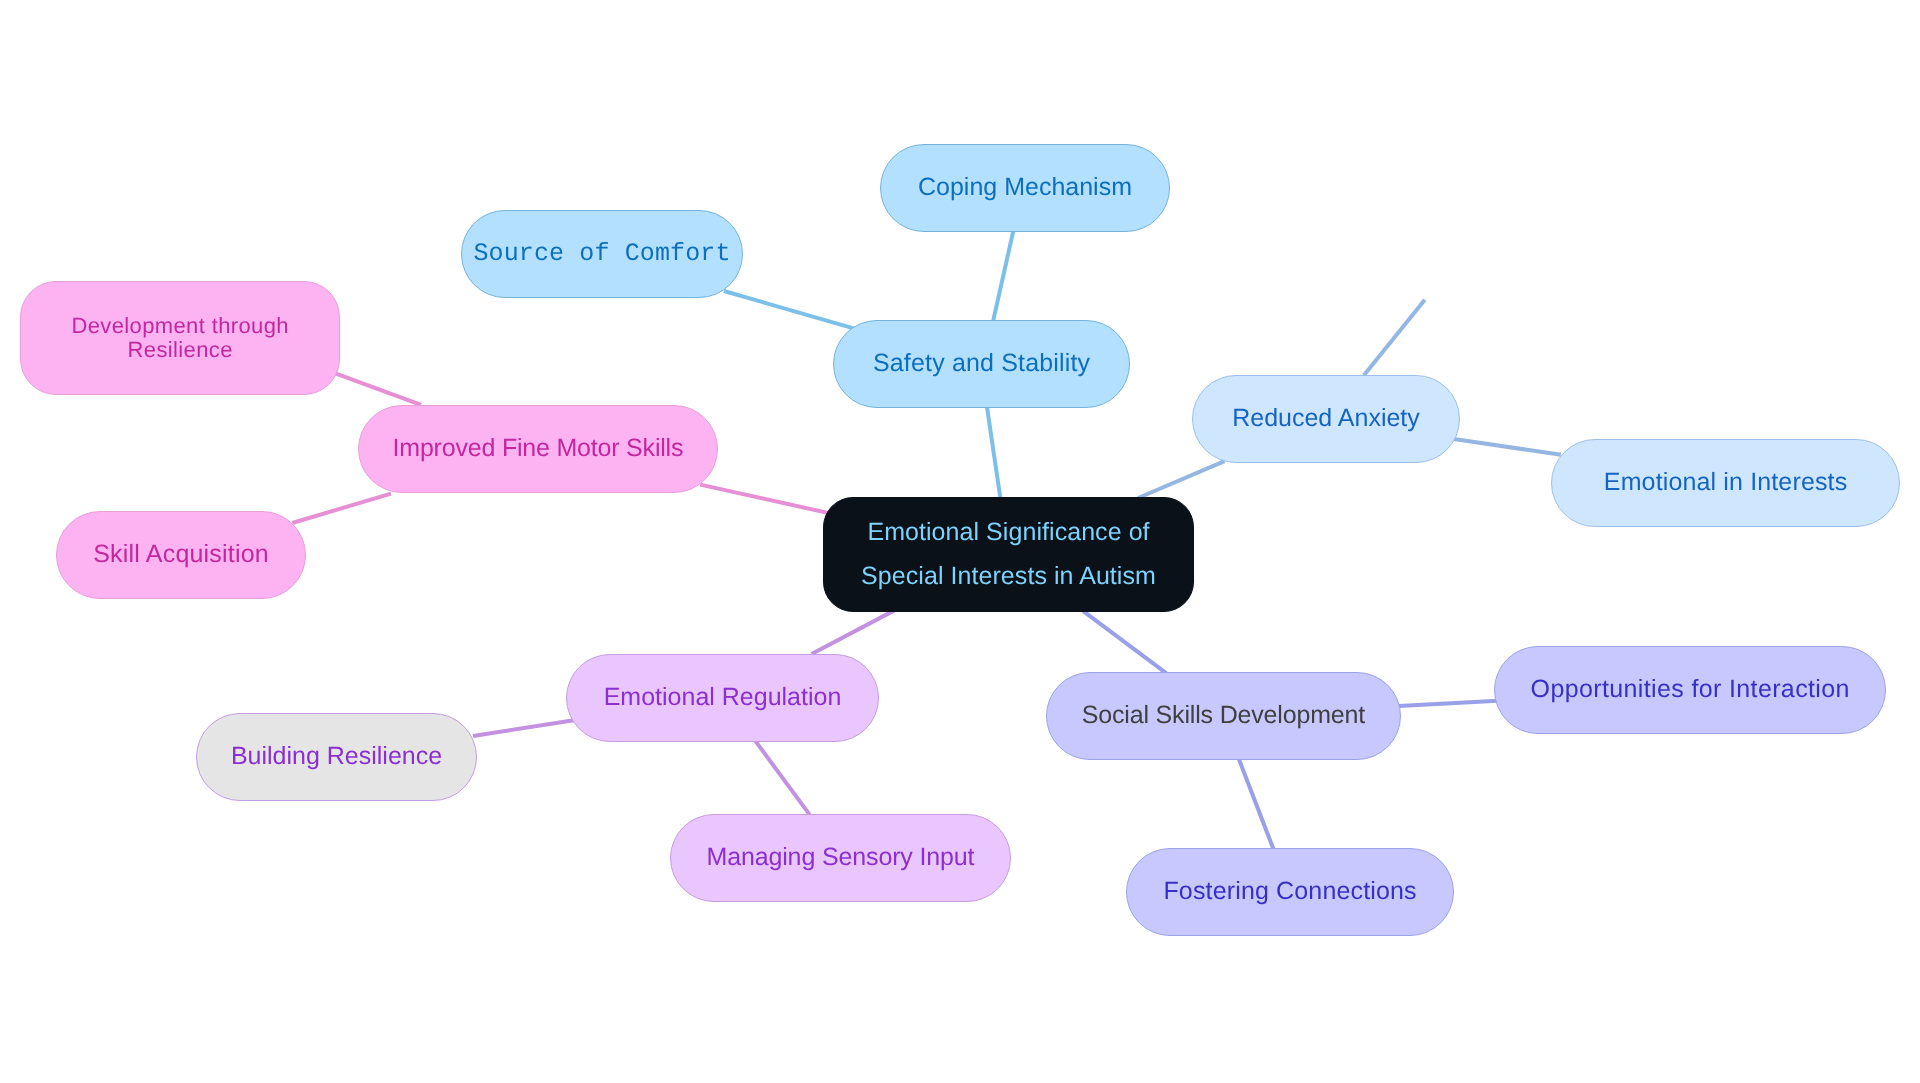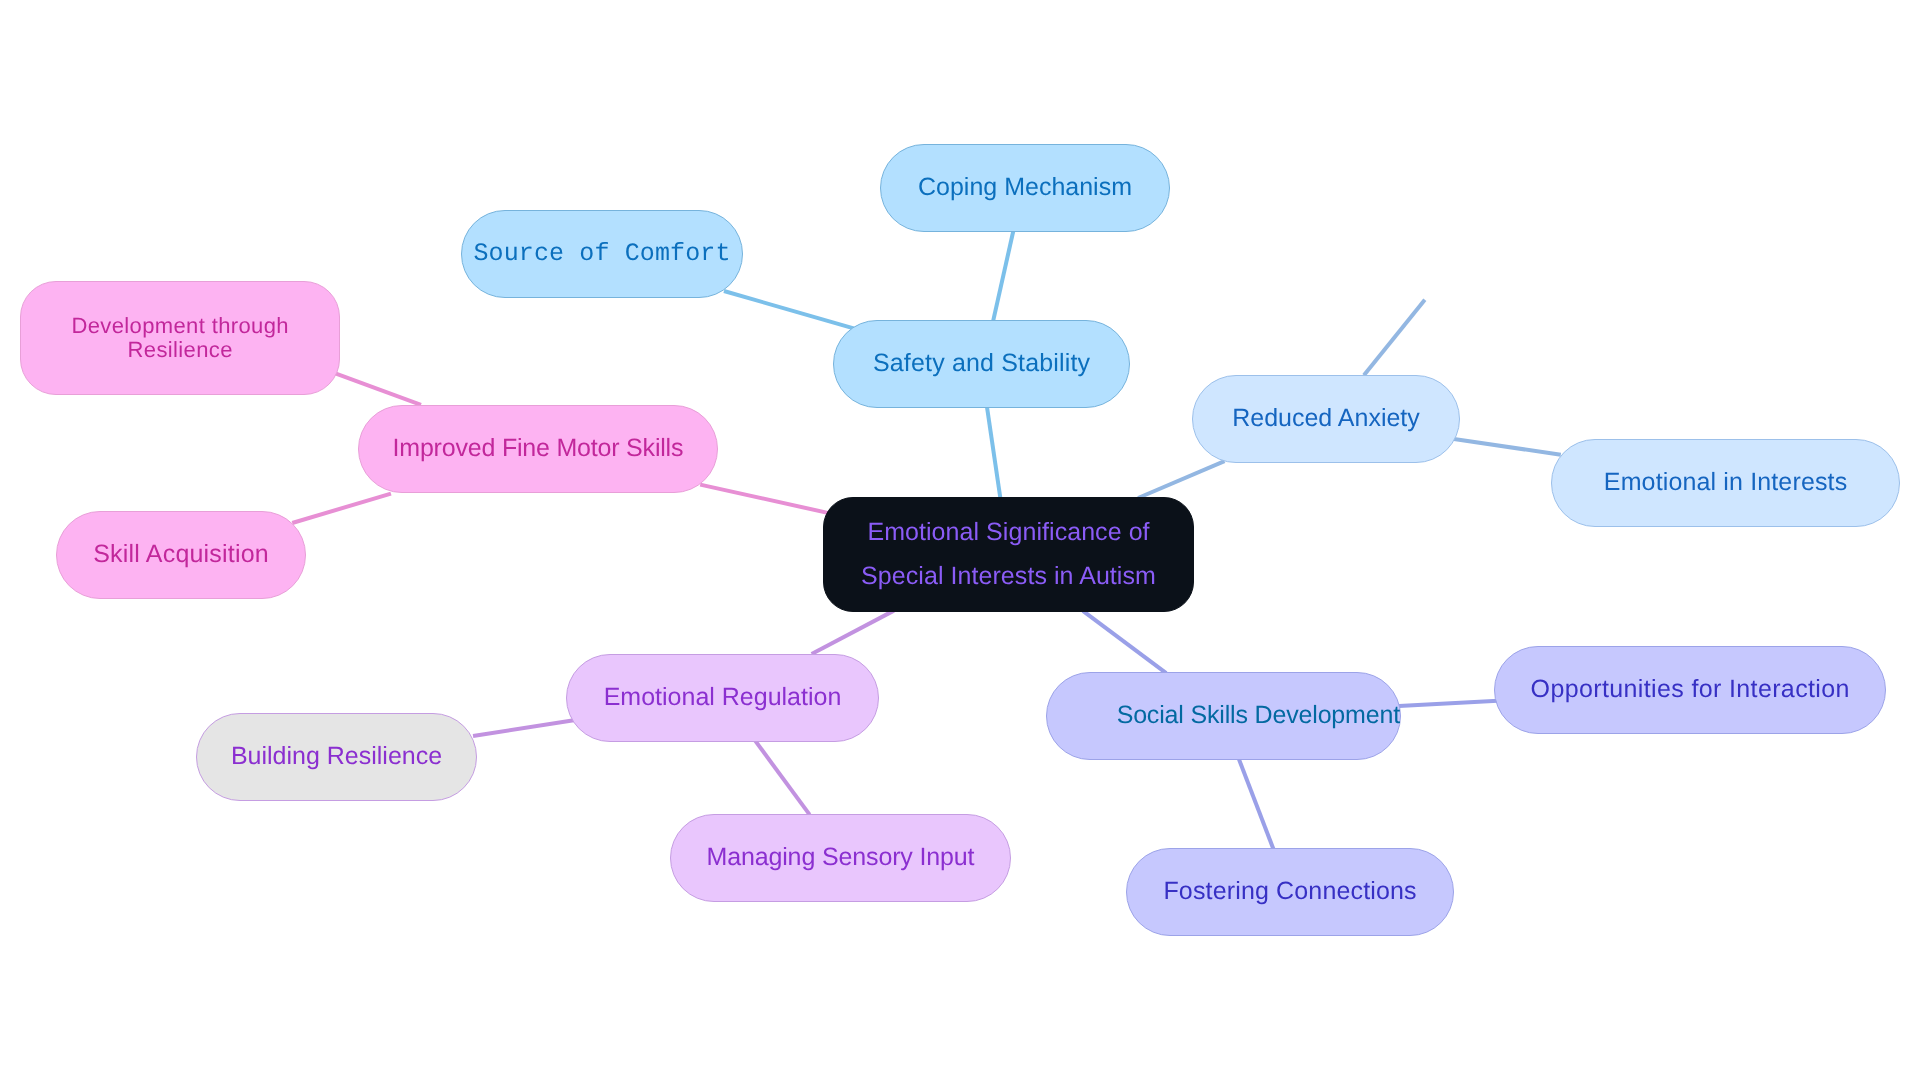--- a/index.html
+++ b/index.html
@@ -30,21 +30,21 @@
       <div class="edge" style="left: 314.7px; top: 364.3px; width: 112.502px; height: 3.6px; background: rgb(231, 143, 212); transform: rotate(20.1746deg);"></div>
       <div class="edge" style="left: 391.4px; top: 491.5px; width: 103.082px; height: 3.6px; background: rgb(231, 143, 212); transform: rotate(163.429deg);"></div>
       <div class="edge" style="left: 894.2px; top: 609px; width: 93.1307px; height: 3.6px; background: rgb(194, 146, 224); transform: rotate(152.224deg);"></div>
       <div class="edge" style="left: 472.5px; top: 733.6px; width: 102.228px; height: 3.6px; background: rgb(194, 146, 224); transform: rotate(-8.89104deg);"></div>
       <div class="edge" style="left: 753.5px; top: 737.2px; width: 94.4034px; height: 3.6px; background: rgb(194, 146, 224); transform: rotate(53.6156deg);"></div>
       <div class="edge" style="left: 1083px; top: 608.7px; width: 103.6px; height: 3.6px; background: rgb(154, 160, 232); transform: rotate(36.7593deg);"></div>
       <div class="edge" style="left: 1398.5px; top: 704.3px; width: 99.1365px; height: 3.6px; background: rgb(154, 160, 232); transform: rotate(-3.00671deg);"></div>
       <div class="edge" style="left: 1239.1px; top: 756.9px; width: 97.0536px; height: 3.6px; background: rgb(154, 160, 232); transform: rotate(68.9879deg);"></div>
     </div>
   <div id="node-layer">
-      <div class="node" style="left: 823px; top: 497px; width: 371px; height: 115px; font-size: 25px; background: rgb(11, 17, 25); border-color: rgb(11, 17, 25); color: #8b5cf6; border-radius: 30px; letter-spacing: 0.06px; text-indent: 0.06px; gap: 16px;">
+      <div class="node" style="left: 823px; top: 497px; width: 371px; height: 115px; font-size: 25px; background: rgb(11, 17, 25); border-color: rgb(11, 17, 25); color: #7dd3fc; border-radius: 30px; letter-spacing: 0.06px; text-indent: 0.06px; gap: 16px;">
         <span class="ln">Emotional Significance of</span>
         <span class="ln">Special Interests in Autism</span>
       </div>
       <div class="node" style="left: 880px; top: 144px; width: 290px; height: 88px; font-size: 25px; background: rgb(179, 224, 255); border-color: rgb(118, 179, 220); color: rgb(11, 111, 189);">
         <span class="ln">Coping Mechanism</span>
       </div>
       <div class="node" style="left: 833px; top: 320px; width: 297px; height: 88px; font-size: 25px; background: rgb(179, 224, 255); border-color: rgb(118, 179, 220); color: rgb(11, 111, 189); letter-spacing: 0.16px; text-indent: 0.16px;">
         <span class="ln">Safety and Stability</span>
       </div>
       <div class="node" style="left: 461px; top: 210px; width: 282px; height: 88px; font-size: 25px; background: rgb(179, 224, 255); border-color: rgb(118, 179, 220); color: rgb(11, 111, 189); letter-spacing: 0.12px; text-indent: 0.12px; font-family: Liberation Mono, monospace;">
@@ -68,21 +68,21 @@
       </div>
       <div class="node" style="left: 566px; top: 654px; width: 313px; height: 88px; font-size: 25px; background: rgb(233, 198, 253); border-color: rgb(197, 157, 226); color: rgb(139, 47, 208);">
         <span class="ln">Emotional Regulation</span>
       </div>
       <div class="node" style="left: 196px; top: 713px; width: 281px; height: 88px; font-size: 25px; background: #e5e5e5; border-color: rgb(197, 157, 226); color: rgb(139, 47, 208);">
         <span class="ln">Building Resilience</span>
       </div>
       <div class="node" style="left: 670px; top: 814px; width: 341px; height: 88px; font-size: 25px; background: rgb(233, 198, 253); border-color: rgb(197, 157, 226); color: rgb(139, 47, 208); letter-spacing: -0.14px; text-indent: -0.14px; justify-content: center;">
         <span class="ln">Managing Sensory Input</span>
       </div>
-      <div class="node" style="left: 1046px; top: 672px; width: 355px; height: 88px; font-size: 25px; background: rgb(198, 200, 254); border-color: rgb(156, 163, 232); color: #0369a1; letter-spacing: -0.17px; text-indent: -0.17px; align-items: flex-end;">
+      <div class="node" style="left: 1046px; top: 672px; width: 355px; height: 88px; font-size: 25px; background: rgb(198, 200, 254); border-color: rgb(156, 163, 232); color: #404040; letter-spacing: -0.17px; text-indent: -0.17px;">
         <span class="ln">Social Skills Development</span>
       </div>
       <div class="node" style="left: 1494px; top: 646px; width: 392px; height: 88px; font-size: 25px; background: rgb(198, 200, 254); border-color: rgb(156, 163, 232); color: rgb(55, 48, 196); letter-spacing: 0.37px; text-indent: 0.37px;">
         <span class="ln">Opportunities for Interaction</span>
       </div>
       <div class="node" style="left: 1126px; top: 848px; width: 328px; height: 88px; font-size: 25px; background: rgb(198, 200, 254); border-color: rgb(156, 163, 232); color: rgb(55, 48, 196); letter-spacing: 0.15px; text-indent: 0.15px;">
         <span class="ln">Fostering Connections</span>
       </div>
     </div>
 </div>

